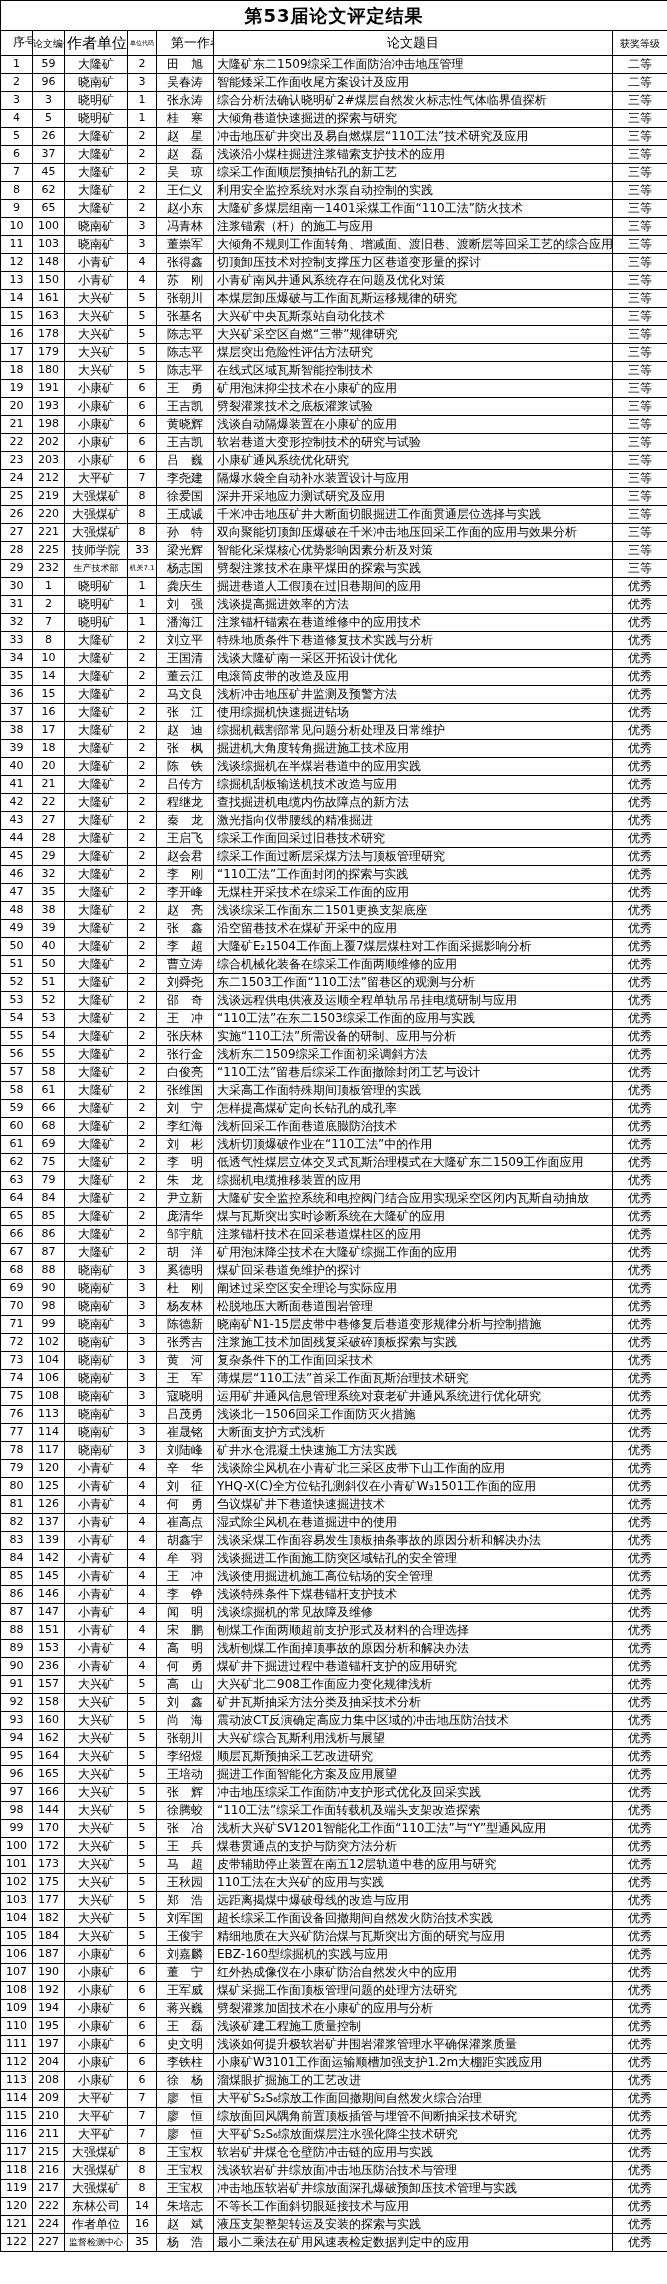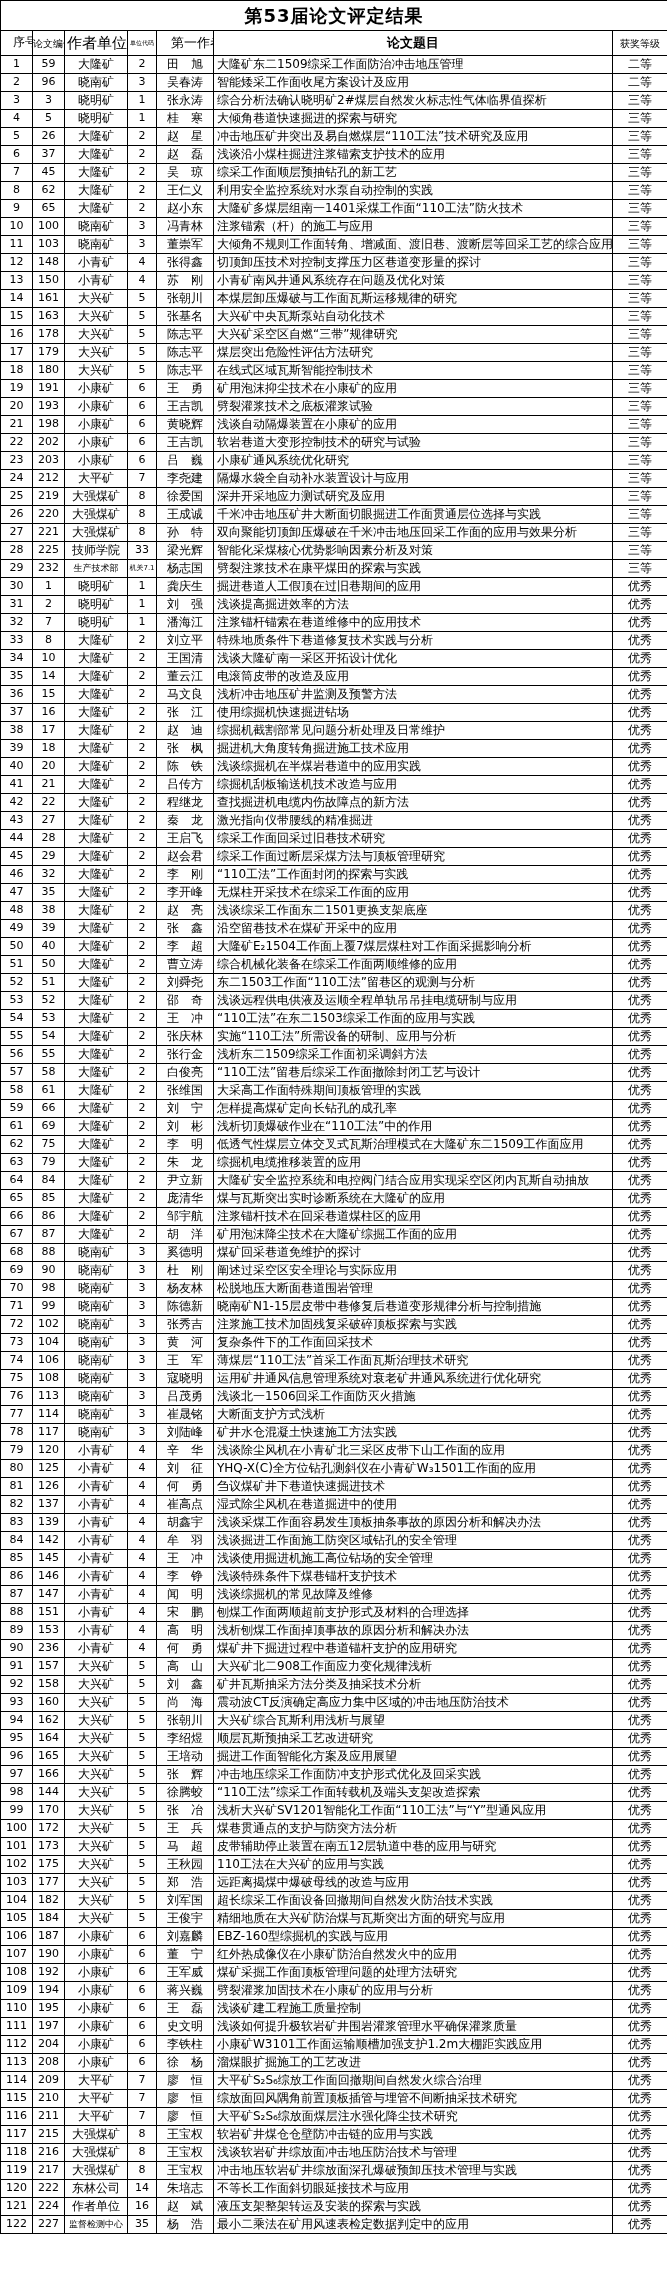--- a/index.html
+++ b/index.html
@@ -11,21 +11,21 @@
   tr.data-row{height:18px;}
   tr.head-row{height:25px;}
   tr.title-row{height:30px;}
   .title-cell{font-size:18px;font-weight:bold;text-align:center;letter-spacing:1px;}
   th{font-weight:normal;text-align:center;}
   .h0{font-size:12px;padding-left:12px;}
   .h1{font-size:10px;margin-top:28px;}
   .h2{font-size:15px;text-align:right;}
   .h3{font-size:6px;}
   .h4{font-size:13px;padding-left:14px;}
-  .h5{font-size:13px;font-weight:bold;}
+  .h5{font-size:13px;}
   .h6{font-size:10px;font-family:Liberation Serif, serif;}
   td.c0,td.c1{font-size:11px;text-align:center;}
   td.c2{font-size:12px;text-align:center;}
   td.c2.small{font-size:9px;}
   td.c3{font-size:11px;text-align:center;}
   td.c3.tiny{font-size:7px;}
   td.c4{font-size:12px;text-align:center;}
   td.c5{font-size:12px;text-align:left;padding-left:3px;}
   td.c6{font-size:12px;text-align:center;}
 </style>
@@ -583,20 +583,29 @@
         <tr class="data-row">
           <td class="c0">59</td>
           <td class="c1">66</td>
           <td class="c2">大隆矿</td>
           <td class="c3">2</td>
           <td class="c4">刘　宁</td>
           <td class="c5">怎样提高煤矿定向长钻孔的成孔率</td>
           <td class="c6">优秀</td>
         </tr>
         <tr class="data-row">
+          <td class="c0">60</td>
+          <td class="c1">68</td>
+          <td class="c2">大隆矿</td>
+          <td class="c3">2</td>
+          <td class="c4">李红海</td>
+          <td class="c5">浅析回采工作面巷道底臌防治技术</td>
+          <td class="c6">优秀</td>
+        </tr>
+        <tr class="data-row">
           <td class="c0">61</td>
           <td class="c1">69</td>
           <td class="c2">大隆矿</td>
           <td class="c3">2</td>
           <td class="c4">刘　彬</td>
           <td class="c5">浅析切顶爆破作业在“110工法”中的作用</td>
           <td class="c6">优秀</td>
         </tr>
         <tr class="data-row">
           <td class="c0">62</td>

